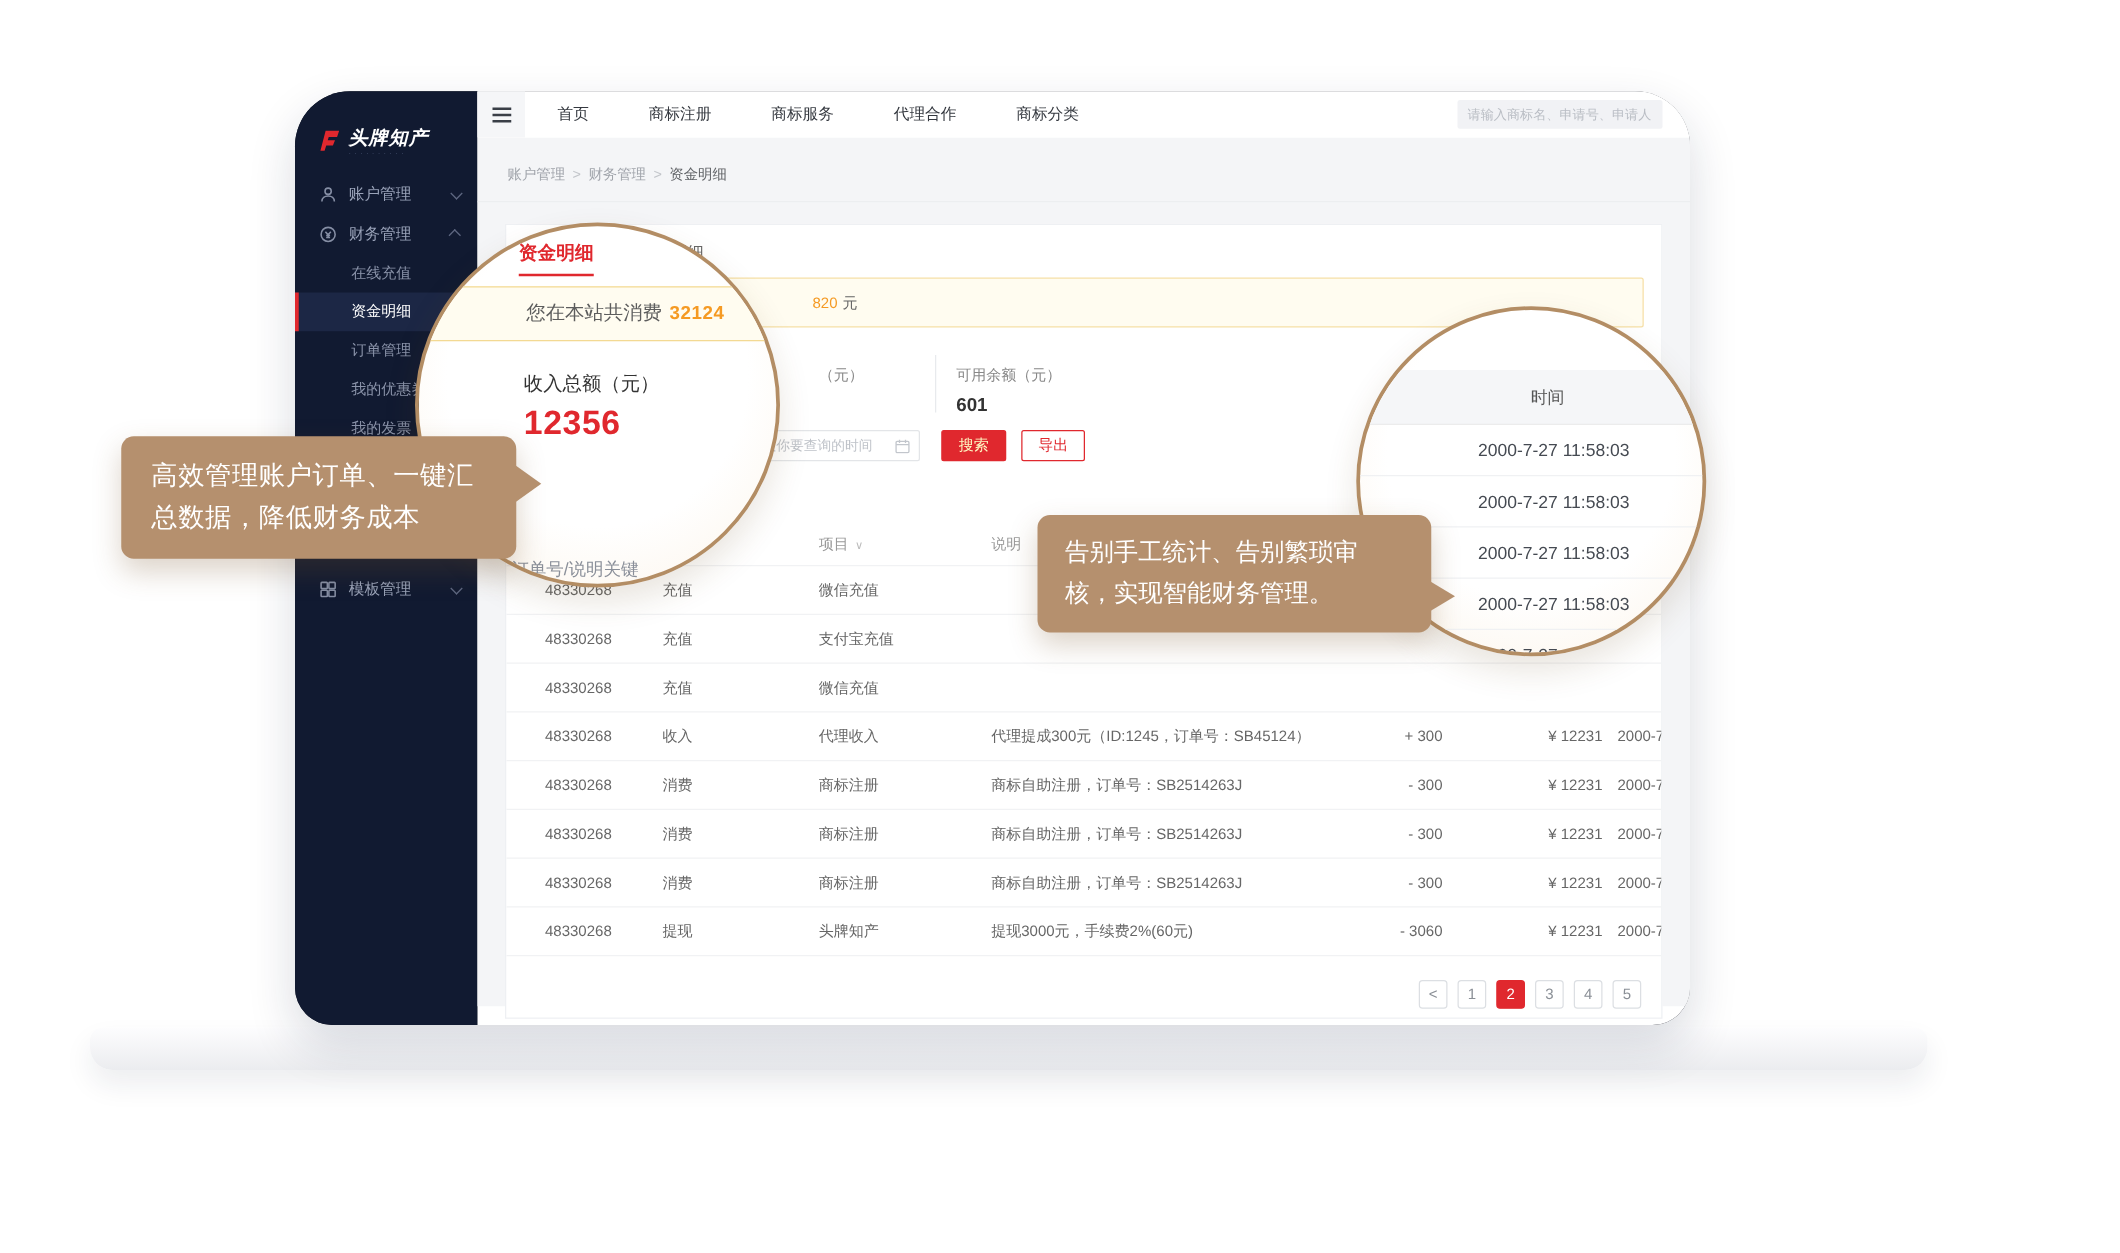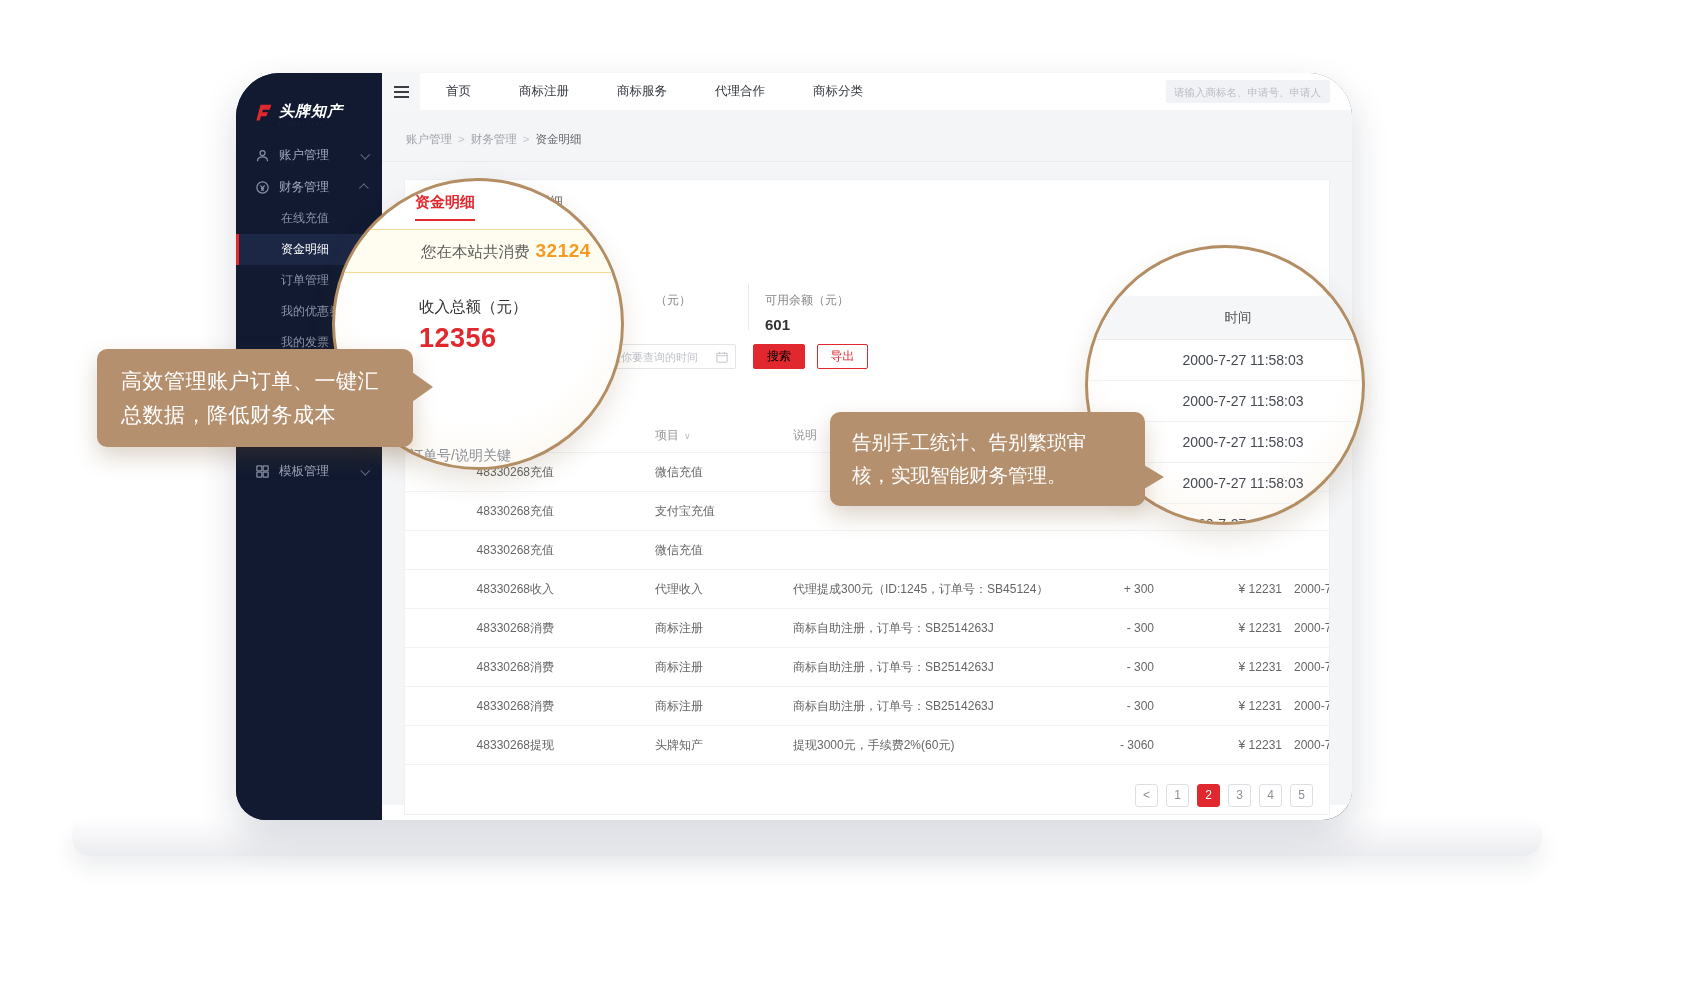--- a/index.html
+++ b/index.html
@@ -60,52 +60,52 @@
   .stat-val{position:absolute;font-size:15px;font-weight:bold;color:#333;}
   .stat-div{position:absolute;left:343px;top:104px;height:46px;border-left:1px solid #e8eaed;}
   .time-input{position:absolute;left:184px;top:164px;width:147px;height:25px;box-sizing:border-box;border:1px solid #e3e5e8;
     border-radius:2px;background:#fff;}
   .time-input input{width:100%;height:100%;border:0;outline:none;background:transparent;font-size:11px;color:#666;
     padding:0 26px 0 9px;box-sizing:border-box;font-family:inherit;}
   .time-input input::placeholder{color:#bfc3c9;}
   .cal{position:absolute;right:7px;top:6px;}
   .btn{position:absolute;top:164px;height:25px;box-sizing:border-box;border-radius:2px;font-size:12px;line-height:23px;
     text-align:center;cursor:pointer;}
-  .btn-search{left:348px;width:52px;background:#e0282e;color:#000000;border:1px solid #e0282e;}
+  .btn-search{left:348px;width:52px;background:#e0282e;color:#fef9c3;border:1px solid #e0282e;}
   .btn-export{left:412px;width:51px;background:#fff;color:#e0282e;border:1px solid #e0282e;}
 
   
   .table{position:absolute;left:0;top:238px;width:961px;}
   .trow{display:grid;grid-template-columns:125px 125px 138px 280px 85px 128px 80px;align-items:center;
     border-bottom:1px solid #f1f2f4;font-size:12px;color:#666;}
   .trow.thead{height:34px;color:#999;background:#fff;}
   .trow.tdata{height:38px;}
   .c{white-space:nowrap;overflow:hidden;}
-  .c1{padding-left:31px;overflow:visible;text-align:right;}
+  .c1{padding-left:31px;overflow:visible;}
   .c-right{text-align:right;padding-right:4px;}
   .c-time{overflow:visible;padding-left:8px;}
   .caret{font-size:9px;color:#bbb;margin-left:5px;cursor:pointer;}
 
   .pager{position:absolute;right:16px;top:604px;display:flex;gap:8px;}
   .pbtn{width:23px;height:23px;box-sizing:border-box;border:1px solid #dcdfe3;border-radius:3px;background:#fff;
     color:#8a8f96;font-size:12px;line-height:21px;text-align:center;cursor:pointer;}
   .pbtn.active{background:#e0282e;border-color:#e0282e;color:#fff;}
 
   
   .mag{position:absolute;box-sizing:border-box;border:3px solid #b38d64;border-radius:50%;overflow:hidden;
     background:radial-gradient(circle at 50% 42%, #ffffff 55%, #fdf8f1 82%, #f2e3d0 100%);
     box-shadow:0 12px 26px rgba(100,70,30,.14);z-index:5;}
   .mag-left{left:332px;top:178px;width:292px;height:292px;}
   .mag-right{left:1085px;top:245px;width:280px;height:280px;}
   .ml-tab{position:absolute;left:80px;top:12px;font-size:15px;font-weight:bold;color:#e0282e;padding-bottom:7px;
     border-bottom:2px solid #e0282e;}
   .ml-band{position:absolute;left:-2px;right:-2px;top:48px;height:44px;box-sizing:border-box;background:#fffcf0;
     border-top:1px solid #f3d993;border-bottom:1px solid #f3d993;line-height:42px;padding-left:88px;white-space:nowrap;
     font-size:15.5px;color:#5d5d5d;}
-  .ml-band b{font-size:19px;color:#f59a23;margin-left:6px;letter-spacing:.5px;}
+  .ml-band b{font-size:15px;color:#f59a23;margin-left:6px;letter-spacing:.5px;}
   .ml-stat-lbl{position:absolute;left:84px;top:116px;font-size:15.5px;color:#333;}
   .ml-stat-val{position:absolute;left:84px;top:142px;font-size:27px;font-weight:bold;color:#e0282e;letter-spacing:.5px;}
   .ml-thead{position:absolute;left:74px;top:266px;font-size:14px;color:#8a8f99;white-space:nowrap;}
   .mr-band{position:absolute;left:-2px;right:-2px;top:48px;height:44px;box-sizing:border-box;background:#f5f6f8;
     border-bottom:1px solid #ececec;line-height:44px;text-align:center;padding-left:26px;font-size:13.5px;color:#555;}
   .mr-rows{position:absolute;left:-2px;right:-2px;top:92px;}
   .mr-row{height:40px;line-height:40px;text-align:center;padding-left:36px;font-size:14px;color:#454a52;
     border-bottom:1px solid #f0f1f3;white-space:nowrap;}
 
   
@@ -198,20 +198,21 @@
         </div>
 
         <div class="content">
           <section class="card">
 
             <div class="card-tabs">
               <span class="ctab active">资金明细</span>
               <span class="ctab">充值明细</span>
             </div>
 
+            <div class="notice"><span class="orange">820</span><span>元</span></div>
 
             <div class="stat-lbl" style="left:20px;top:112px;">收入总额（元）</div>
             <div class="stat-val-red" style="left:20px;top:134px;">12356</div>
             <div class="stat-lbl" style="left:250px;top:112px;">（元）</div>
             <div class="stat-div"></div>
             <div class="stat-lbl" style="left:360px;top:112px;">可用余额（元）</div>
             <div class="stat-val" style="left:360px;top:136px;">601</div>
 
             <div class="time-input">
               <input placeholder="输入你要查询的时间" style="">

